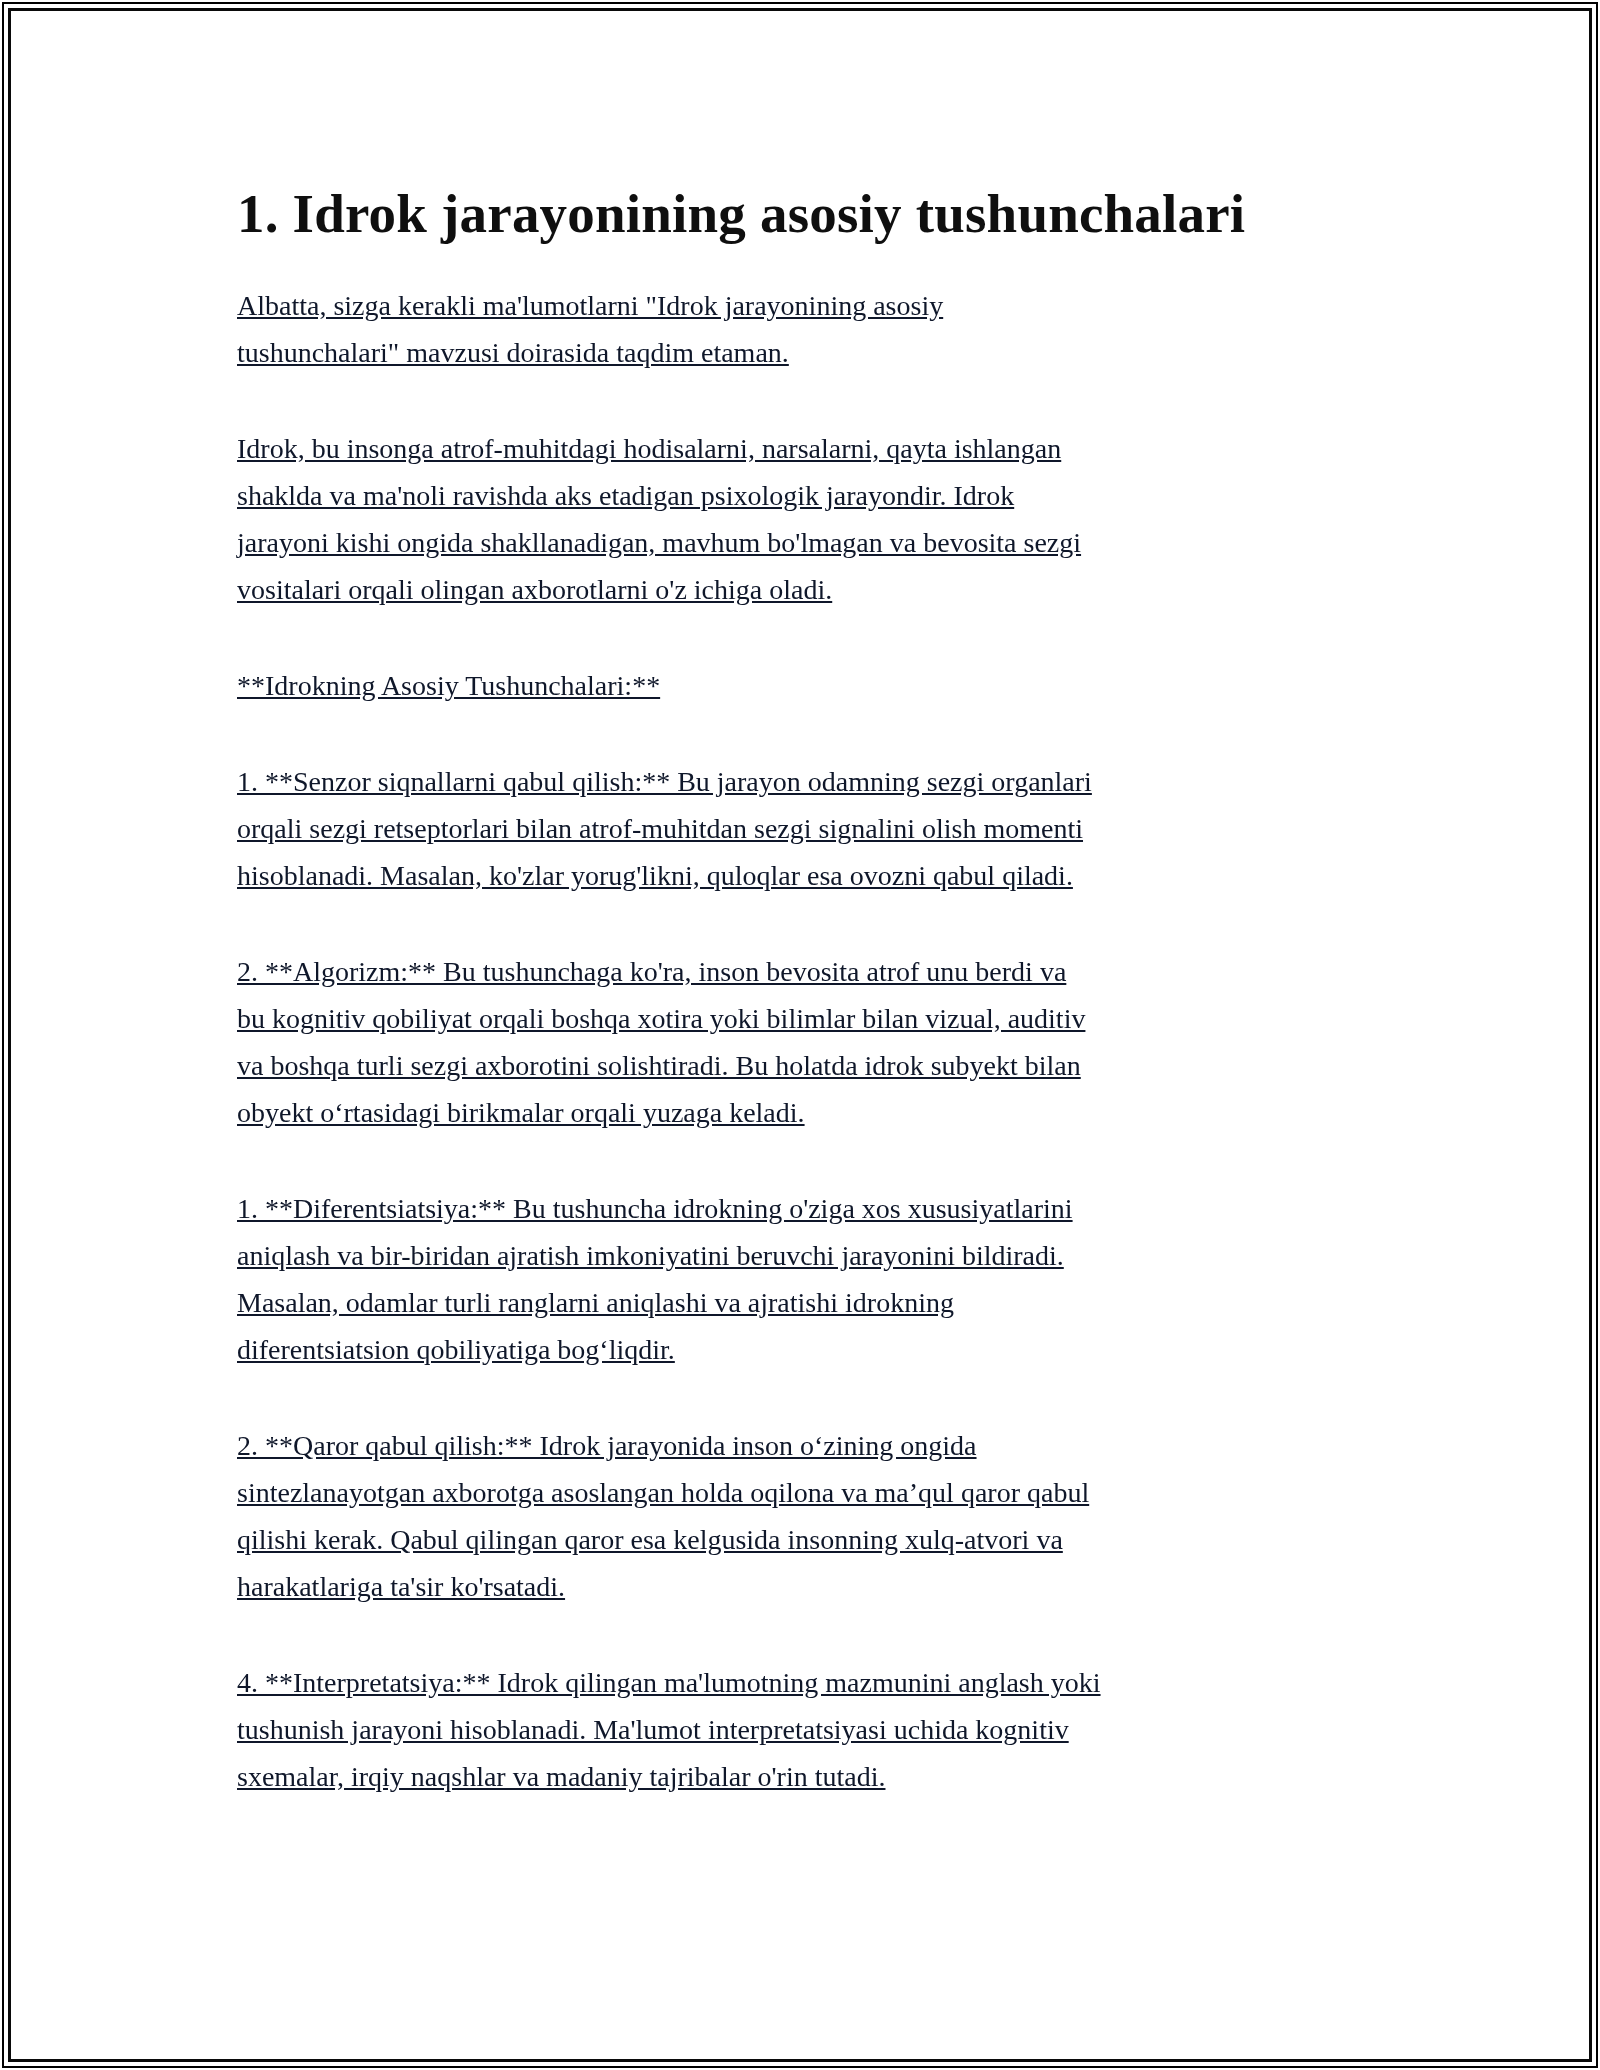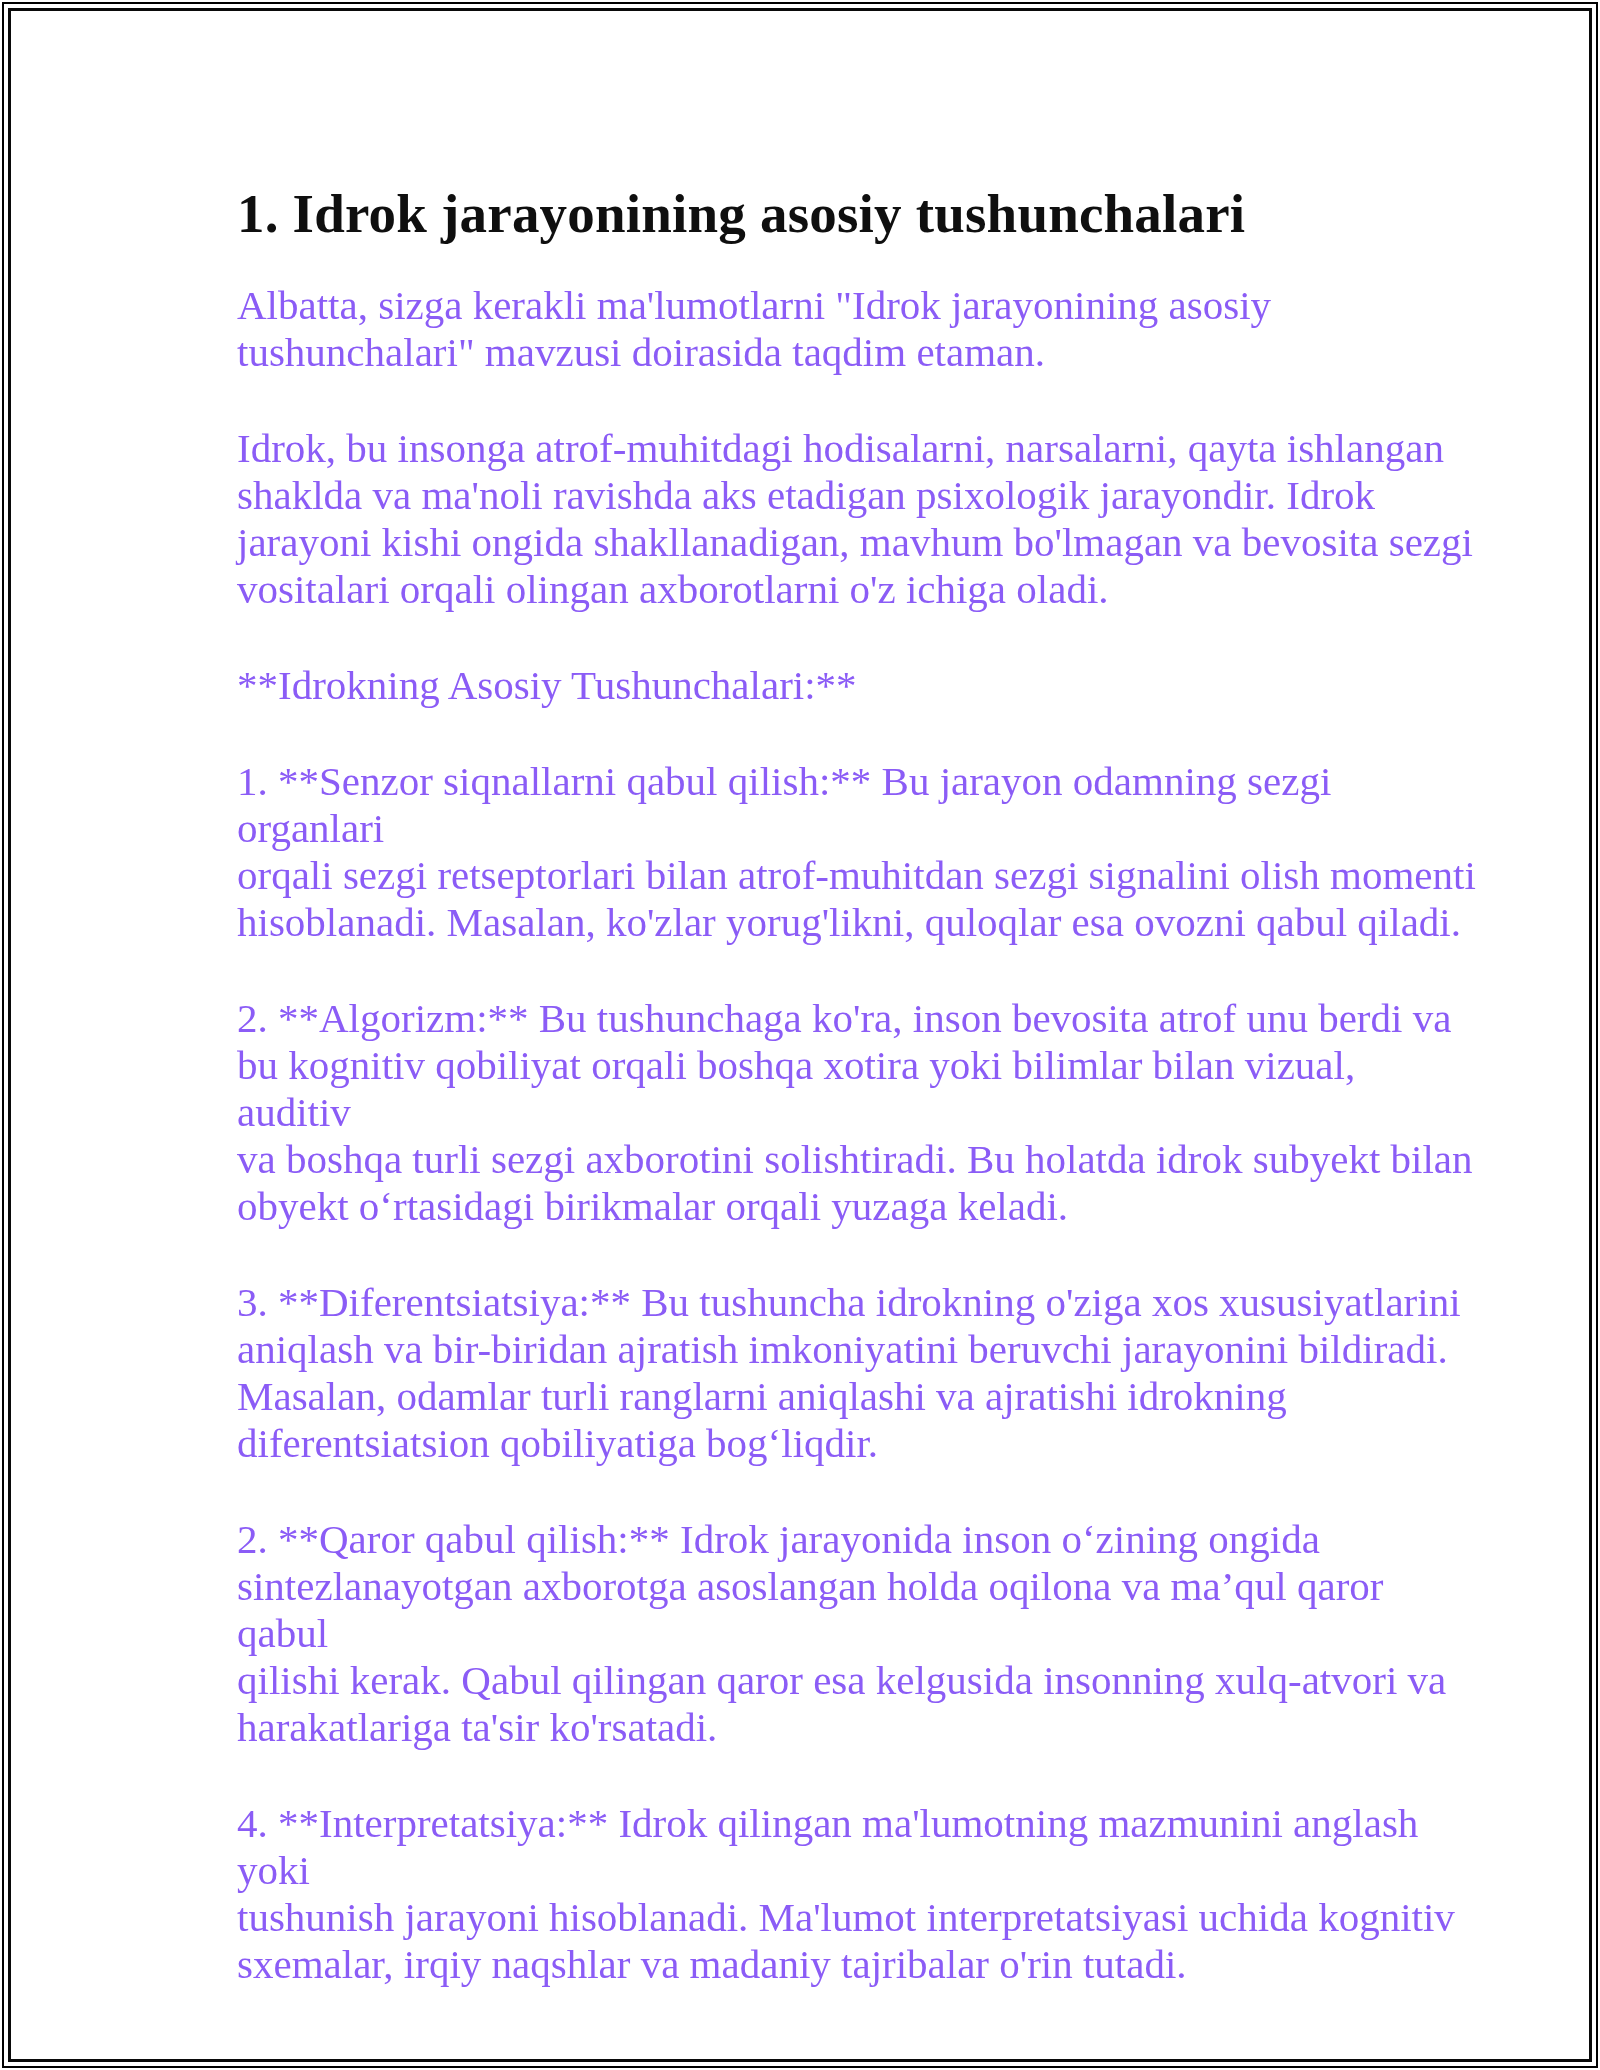--- a/index.html
+++ b/index.html
@@ -36,25 +36,26 @@
   }
   .doc-title {
     font-size: 55px;
     line-height: 52px;
     font-weight: bold;
     color: #0f0f0f;
     margin: 0 0 42px 0;
     letter-spacing: 0.2px;
   }
   .para {
-    font-size: 41px;
+    font-size: 28px;
     line-height: 47px;
     margin: 0 0 49px 0;
     white-space: pre-line;
-    color: #8b5cf6;
+    color: #0f172a;
+    text-decoration: underline;
   }
 </style>
 </head>
 <body>
 
 <div class="page">
   <div class="outer-frame"></div>
   <div class="inner-frame"></div>
 
   <div class="content">
@@ -72,21 +73,21 @@
 
     <p class="para">1. **Senzor siqnallarni qabul qilish:** Bu jarayon odamning sezgi organlari
 orqali sezgi retseptorlari bilan atrof-muhitdan sezgi signalini olish momenti
 hisoblanadi. Masalan, ko'zlar yorug'likni, quloqlar esa ovozni qabul qiladi.</p>
 
     <p class="para">2. **Algorizm:** Bu tushunchaga ko'ra, inson bevosita atrof unu berdi va
 bu kognitiv qobiliyat orqali boshqa xotira yoki bilimlar bilan vizual, auditiv
 va boshqa turli sezgi axborotini solishtiradi. Bu holatda idrok subyekt bilan
 obyekt o‘rtasidagi birikmalar orqali yuzaga keladi.</p>
 
-    <p class="para">3. **Diferentsiatsiya:** Bu tushuncha idrokning o'ziga xos xususiyatlarini
+    <p class="para">1. **Diferentsiatsiya:** Bu tushuncha idrokning o'ziga xos xususiyatlarini
 aniqlash va bir-biridan ajratish imkoniyatini beruvchi jarayonini bildiradi.
 Masalan, odamlar turli ranglarni aniqlashi va ajratishi idrokning
 diferentsiatsion qobiliyatiga bog‘liqdir.</p>
 
     <p class="para">2. **Qaror qabul qilish:** Idrok jarayonida inson o‘zining ongida
 sintezlanayotgan axborotga asoslangan holda oqilona va ma’qul qaror qabul
 qilishi kerak. Qabul qilingan qaror esa kelgusida insonning xulq-atvori va
 harakatlariga ta'sir ko'rsatadi.</p>
 
     <p class="para">4. **Interpretatsiya:** Idrok qilingan ma'lumotning mazmunini anglash yoki

